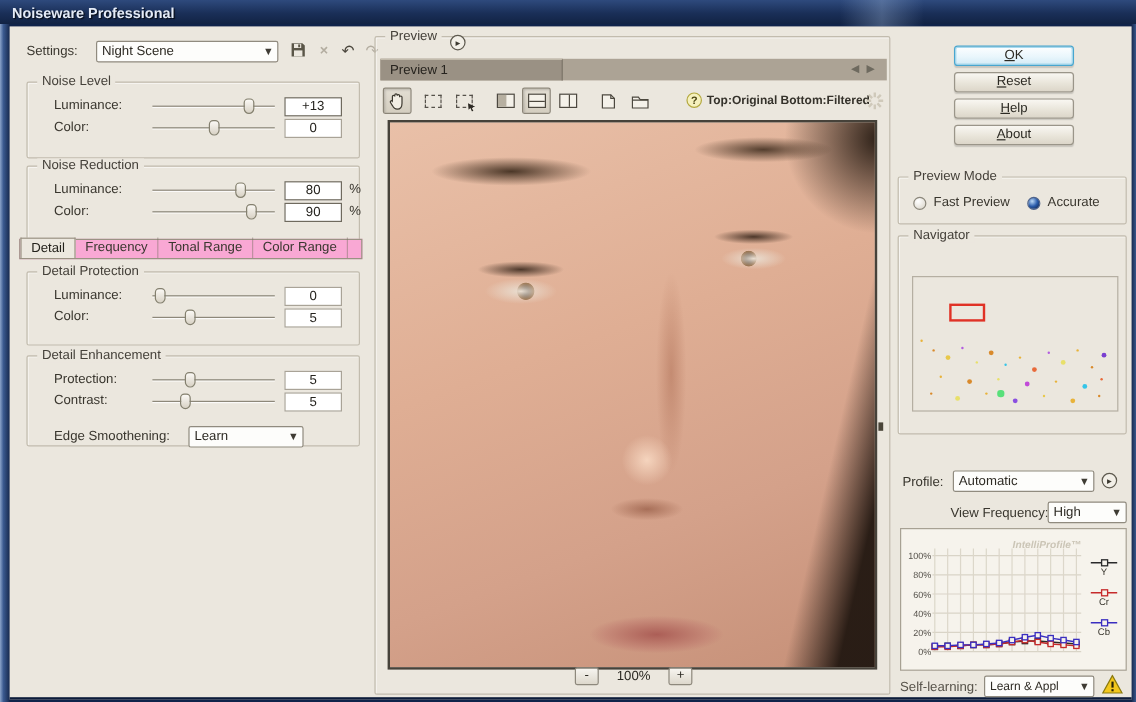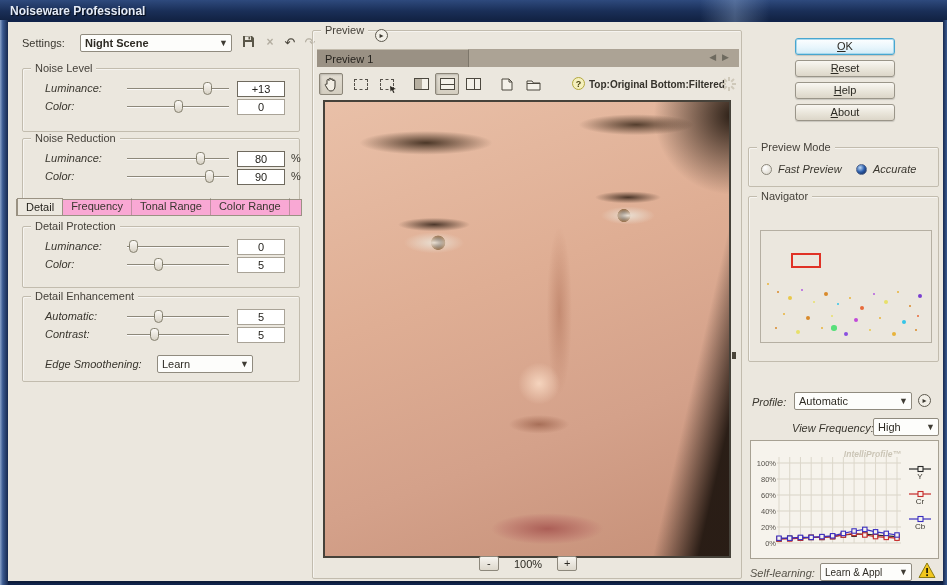--- a/index.html
+++ b/index.html
@@ -30,41 +30,41 @@
   .combo .arrow { position:absolute; right:3px; top:3px; font-size:9px; color:#3f3c34; }
   .vbox { position:absolute; width:48px; height:16px; background:#fff; border:1px solid #a9a397;
     font-size:11px; text-align:center; color:#25231e; font-family:"Liberation Sans",sans-serif; }
   .vbox.strong { border-color:#6f6a5e; }
   .slider { position:absolute; height:15px; width:102px; }
   .slider .track { position:absolute; left:0; right:0; top:7px; height:1px; background:#8d887a;
     box-shadow:0 1px 0 rgba(255,255,255,.8); }
   .slider .thumb { position:absolute; top:1px; width:9px; height:13px; margin-left:-4px;
     background:linear-gradient(180deg,#fbf9f5,#d8d2c5); border:1px solid #84806f;
     border-radius:4px 4px 5px 5px; }
-  .rlabel { position:absolute; white-space:nowrap; color:#39362e;font-style:italic; }
+  .rlabel { position:absolute; white-space:nowrap; color:#39362e; }
   .unit { position:absolute; color:#39362e; }
   .circle-btn { position:absolute; width:13px; height:13px; border:1px solid #5d594e; border-radius:50%;
     background:#f2efe7; font-size:8px; line-height:11px; text-align:center; color:#3c3930; }
   .push-btn { position:absolute; height:17px; width:100px; border:1px solid #9a9589; border-radius:3px;
     background:linear-gradient(180deg,#f9f7f2 0%,#e9e5da 55%,#dcd6c9 100%);
     text-align:center; line-height:15px; color:#2c2a23; box-shadow:0 1px 1px rgba(0,0,0,.15); }
   .push-btn span { display:block; }
   .push-btn span::first-letter { text-decoration:underline; }
   .push-btn.default { border:1px solid #48a6cf; box-shadow:0 0 0 1px #a8d9ee inset,0 1px 1px rgba(0,0,0,.15);
     background:linear-gradient(180deg,#fdfeff 0%,#e9f6fc 55%,#d3ebf6 100%); }
   .radio { position:absolute; width:11px; height:11px; border-radius:50%; border:1px solid #8b877b;
     background:radial-gradient(circle at 35% 30%,#ffffff,#d8d3c7); }
   .radio.on { border-color:#50648a;
     background:radial-gradient(circle at 35% 30%,#aecdef 5%,#2a5cab 50%,#16305f 85%); }
 
   
   .left-panel { position:absolute; left:0; top:0; width:300px; height:561px; }
   .settings-row { position:absolute; left:14px; top:12px; width:280px; height:20px; }
   .settings-label { position:absolute; left:0; top:3px; }
-  .settings-combo { left:58px; top:0; width:152px;font-weight:bold; }
+  .settings-combo { left:58px; top:0; width:152px; }
   .mini-ico { position:absolute; top:1px; width:16px; height:16px; text-align:center; }
   .tabbar { position:absolute; left:8px; top:177px; width:286px; height:17px; background:#f9a8d4;
     border:1px solid #9a9283; display:flex; align-items:flex-end; }
   .tab { height:17px; line-height:17px; padding:0 8px; color:#3a372f; position:relative;
     border-right:1px solid rgba(120,112,98,.45); }
   .tab.active { background:#ece8df; color:#24221c; border:1px solid #9a9283; border-bottom:none; }
 
   
   .preview-group { position:absolute; left:304px; top:8px; width:430px; height:549px; }
   .pv-circle { left:62px; top:-2px; }
@@ -220,29 +220,29 @@
         </div>
         <input class="vbox" type="text" style="left: 214px; top: 12px; position: absolute;" value="0">
         <div class="rlabel" style="left:22px;top:31px;position:absolute">Color:</div>
         <div class="slider" style="left:104px;top:30px">
           <div class="track"></div>
           <div class="thumb" style="left: 30%;"></div>
         </div>
         <input class="vbox" type="text" style="left: 214px; top: 30px; position: absolute;" value="5">
       </div>
 
-    <div class="groupbox" style="left:14px;top:274px;width:278px;height:86px">
+    <div class="groupbox" style="left:14px;top:274px;width:278px;height:76px">
       <span class="legend">Detail Enhancement</span>
       <div></div>
       <span class="rlabel" style="left:22px;top:61px">Edge Smoothening:</span>
       <div class="combo" style="left:134px;top:58px;width:96px">
         <span>Learn</span>
         <span class="arrow">▼</span>
       </div>
-    <div class="rlabel" style="left:22px;top:13px;position:absolute">Automatic:</div>
+    <div class="rlabel" style="left:22px;top:13px;position:absolute">Protection:</div>
         <div class="slider" style="left:104px;top:12px">
           <div class="track"></div>
           <div class="thumb" style="left: 30%;"></div>
         </div>
         <input class="vbox" type="text" style="left: 214px; top: 12px; position: absolute;" value="5">
         <div class="rlabel" style="left:22px;top:31px;position:absolute">Contrast:</div>
         <div class="slider" style="left:104px;top:30px">
           <div class="track"></div>
           <div class="thumb" style="left: 26%;"></div>
         </div>

